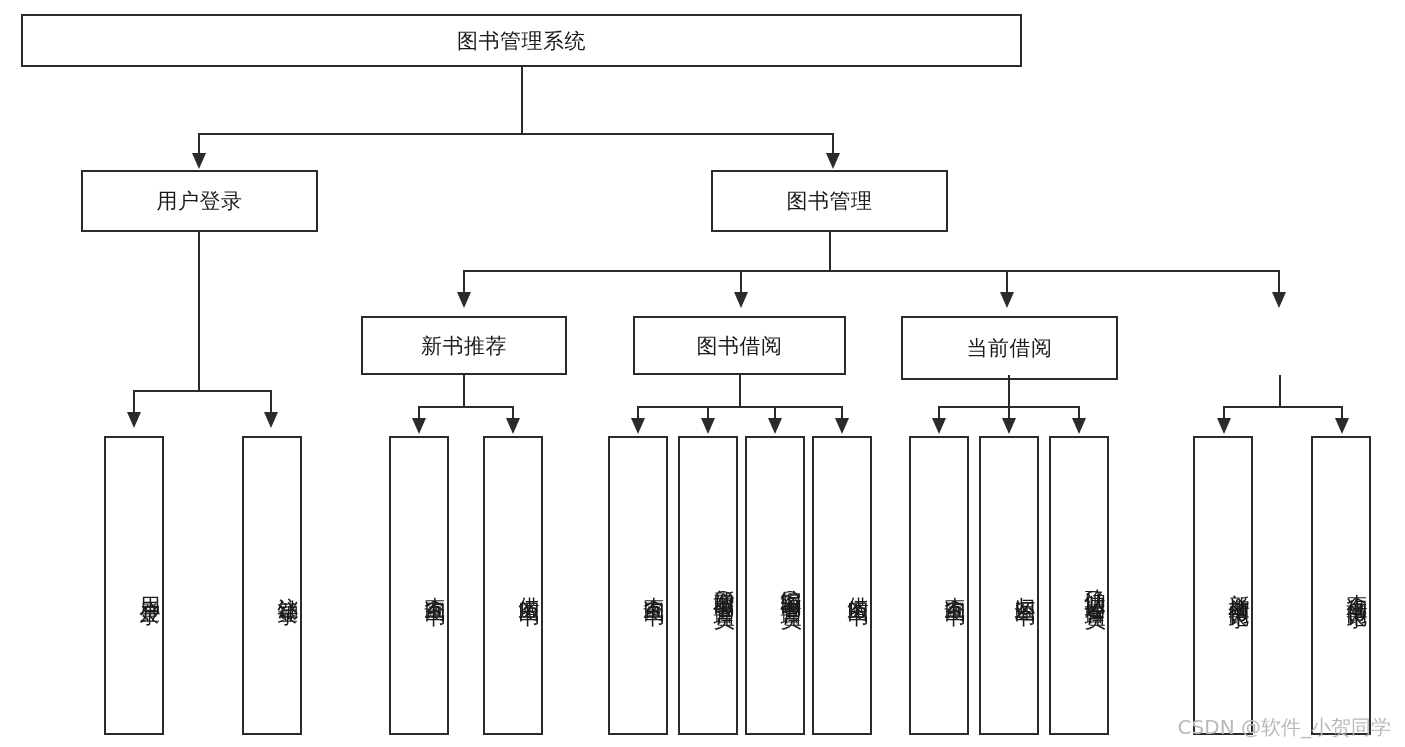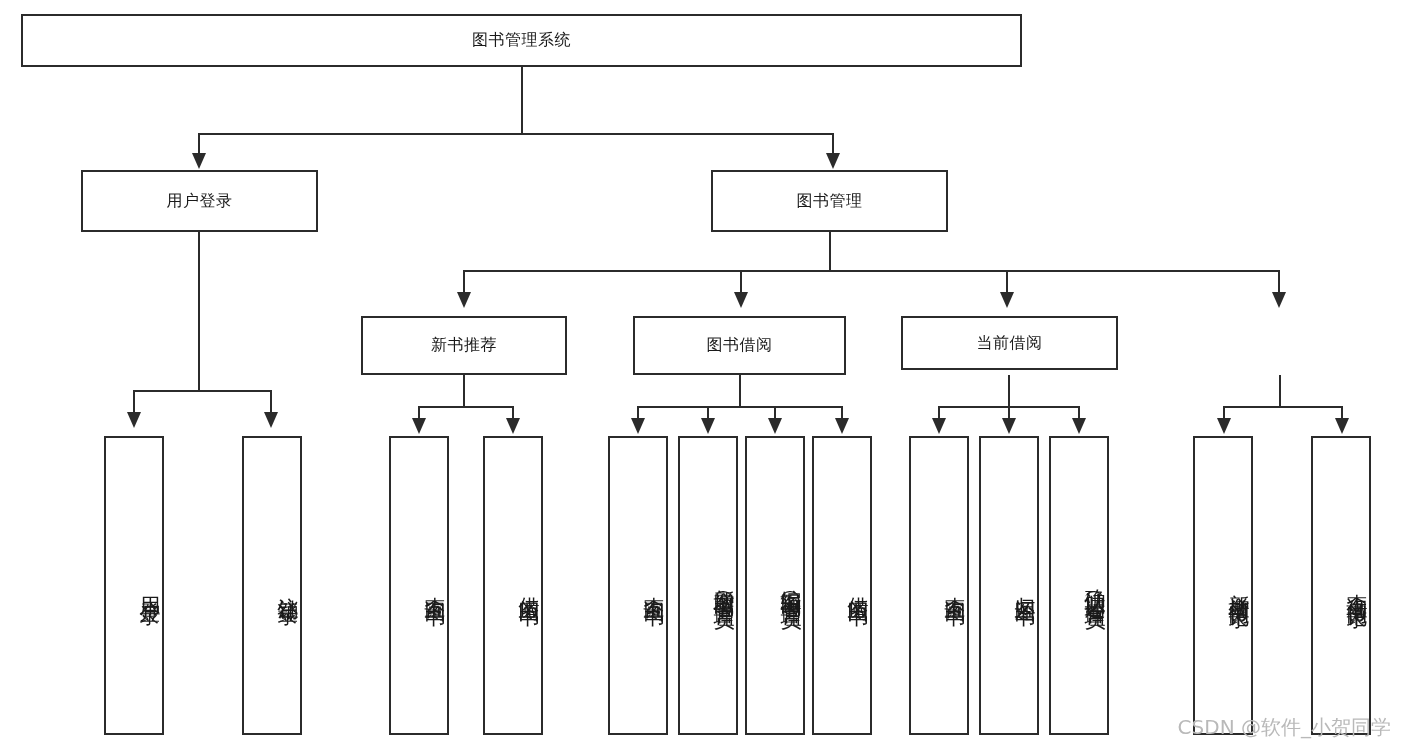--- a/index.html
+++ b/index.html
@@ -21,21 +21,21 @@
     position: absolute;
     box-sizing: border-box;
     border: 2px solid #2b2b2b;
     background: #ffffff;
     display: flex;
     align-items: center;
     justify-content: center;
     color: #1a1a1a;
   }
   .node.h {               
-    font-size: 16px;
+    font-size: 21px;
     letter-spacing: 0.5px;
   }
   .node.v {               
     writing-mode: vertical-rl;
     text-orientation: upright;
     font-size: 21px;
     line-height: 1.18;
     letter-spacing: 3px;
     padding: 6px 0;
     align-items: flex-start;
@@ -118,21 +118,21 @@
   <div class="arrow" style="left:1000px; top:292px;"></div>
   <div class="ln vline" style="left:1278px; top:270px; height:26px;"></div>
   <div class="arrow" style="left:1272px; top:292px;"></div>
 
   <div class="node h" style="left:361px; top:316px; width:206px; height:59px;text-align:right;">
     <span class="txt">新书推荐</span>
   </div>
   <div class="node h" style="left:633px; top:316px; width:213px; height:59px;">
     <span class="txt">图书借阅</span>
   </div>
-  <div class="node h" style="left:901px; top:316px; width:217px; height:54px;">
+  <div class="node h" style="left:901px; top:316px; width:217px; height:64px;">
     <span class="txt">当前借阅</span>
   </div>
 
   <div class="ln vline" style="left:463px; top:375px; height:33px;"></div>
   <div class="ln hline" style="left:418px; top:406px; width:96px;"></div>
   <div class="ln vline" style="left:418px; top:406px; height:14px;"></div>
   <div class="arrow" style="left:412px; top:418px;"></div>
   <div class="ln vline" style="left:512px; top:406px; height:14px;"></div>
   <div class="arrow" style="left:506px; top:418px;"></div>
 

